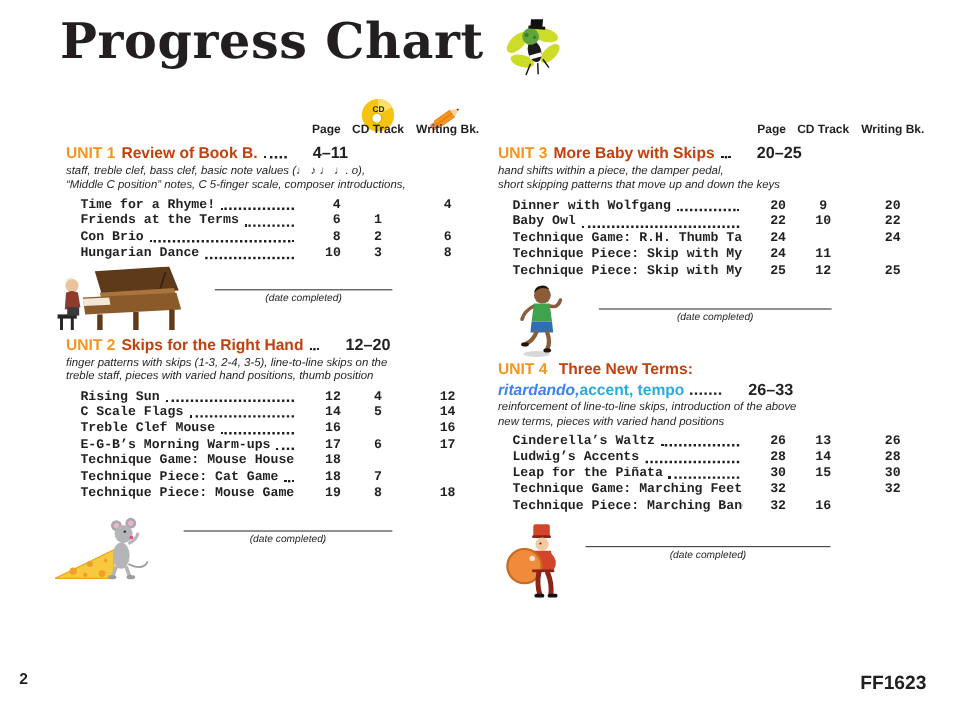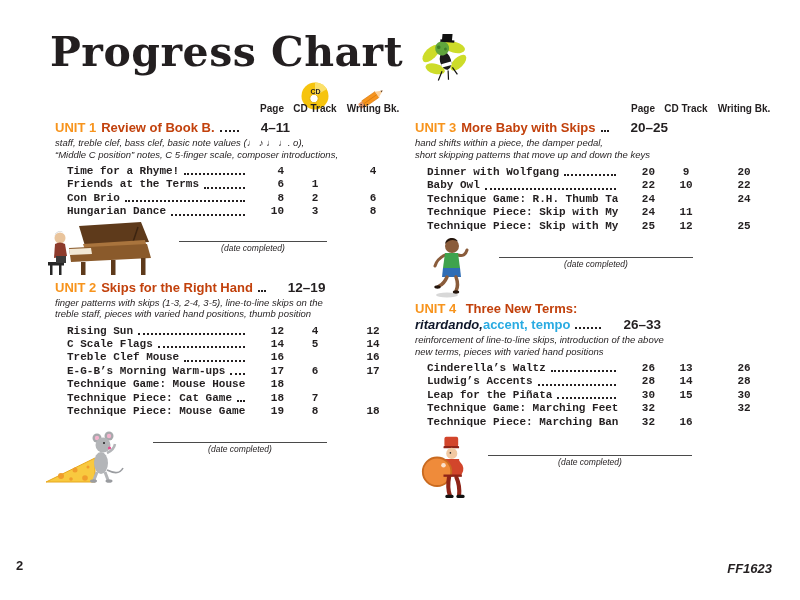--- a/index.html
+++ b/index.html
@@ -1,34 +1,34 @@
 <!DOCTYPE html>
 <html><head>
 <meta charset="utf-8">
 <style>
   html,body{margin:0;padding:0;}
   body{width:800px;height:600px;background:#fff;position:relative;overflow:hidden;
        font-family:"Liberation Sans",sans-serif;color:#231f20;}
-  .title-row{position:absolute;left:50px;top:30px;display:flex;align-items:flex-start;}
+  .title-row{position:absolute;left:50px;top:12px;display:flex;align-items:flex-start;}
   h1{margin:0;font-family:"DejaVu Serif",serif;font-size:41px;font-weight:bold;
      letter-spacing:.5px;line-height:1.1;}
   .firefly{margin:4px 0 0 16px;}
   .icon-cd{position:absolute;left:299px;top:81px;}
   .icon-pencil{position:absolute;left:355px;top:83px;}
   .col{position:absolute;top:103px;}
   .col-left{left:55px;width:345px;}
   .col-right{left:415px;width:356px;}
   .grid{display:grid;grid-template-columns:1fr 30px 50px 54px;column-gap:6px;align-items:end;}
   .cols-header{font-size:10px;font-weight:bold;margin-bottom:6px;}
   .h-page{text-align:right;}
   .h-cd,.h-wr{text-align:center;}
   .unit-heading{display:flex;align-items:baseline;width:calc(100% - 110px);white-space:nowrap;}
   .unit-label{color:#F7941D;font-weight:bold;font-size:13px;margin-right:5px;}
   .unit-name{color:#c2410c;font-weight:bold;font-size:13px;}
-  .unit-terms{color:#0f172a;font-weight:bold;font-size:13px;font-style:italic;}
+  .unit-terms{color:#3b82f6;font-weight:bold;font-size:13px;font-style:italic;}
   .unit-terms2{color:#29ABE2;font-weight:bold;font-size:13px;}
   .range{font-weight:bold;font-size:13.5px;margin-left:19px;}
   .leader{flex:1;min-width:8px;border-bottom:2px dotted #231f20;margin:0 3px 3px 5px;}
   .desc{font-style:italic;font-size:9.5px;line-height:11.5px;margin-top:2px;}
   .songs{margin-left:12px;font-size:11px;font-weight:bold;}
   .sr{line-height:13.4px;font-family:Liberation Mono, monospace;}
   .st{display:flex;align-items:flex-end;white-space:nowrap;overflow:hidden;}
   .sp{text-align:right;}
   .sc,.sw{text-align:center;}
   .completion{display:flex;align-items:center;}
@@ -38,21 +38,21 @@
   .mt5{margin-top:5px;} .mt6{margin-top:6px;}
   .c-piano{margin:3px 0 2px -10px;}
   .c-piano .dateline{margin:0 73px 6px 16px;}
   .c-mouse{margin:8px 0 0 -10px;}
   .c-mouse .dateline{margin:0 73px 14px 20px;}
   .c-boy{margin:4px 0 0 10px;}
   .c-boy .dateline{margin:0 78px 10px 26px;}
   .c-drummer{margin:6px 0 0 3px;}
   .c-drummer .dateline{margin:0 79px 16px 8px;}
   .pageno{position:absolute;left:16px;top:558px;font-size:13px;font-weight:bold;}
-  .catalog{position:absolute;right:28px;top:561px;font-size:13px;font-weight:bold;font-style:italic;}
+  .catalog{position:absolute;right:28px;top:561px;font-size:16px;font-weight:bold;}
 </style>
 </head>
 <body>
 
 <div class="title-row">
   <h1>Progress Chart</h1>
   <svg class="firefly" width="52" height="50" viewBox="0 0 52 50">
     <g transform="rotate(-15 26 25)">
       <ellipse cx="14" cy="16" rx="11" ry="5.5" fill="#cddc29" transform="rotate(-30 14 16)"></ellipse>
       <ellipse cx="38" cy="16" rx="11" ry="5.5" fill="#cddc29" transform="rotate(30 38 16)"></ellipse>
@@ -168,21 +168,21 @@
         <div class="dl-label">(date completed)</div>
       </div>
     </div>
   </section>
 
   <section class="mt2">
     <div class="unit-heading">
       <span class="unit-label">UNIT 2</span>
       <span class="unit-name">Skips for the Right Hand</span>
       <span class="leader"></span>
-      <span class="range">12–19</span>
+      <span class="range">12–20</span>
     </div>
     <div class="desc">
       <div>finger patterns with skips (1-3, 2-4, 3-5), line-to-line skips on the</div>
       <div>treble staff, pieces with varied hand positions, thumb position</div>
     </div>
     <div class="songs mt5">
       <div class="sr grid">
         <div class="st">
             <span>Rising Sun</span>
             <span class="leader"></span>

